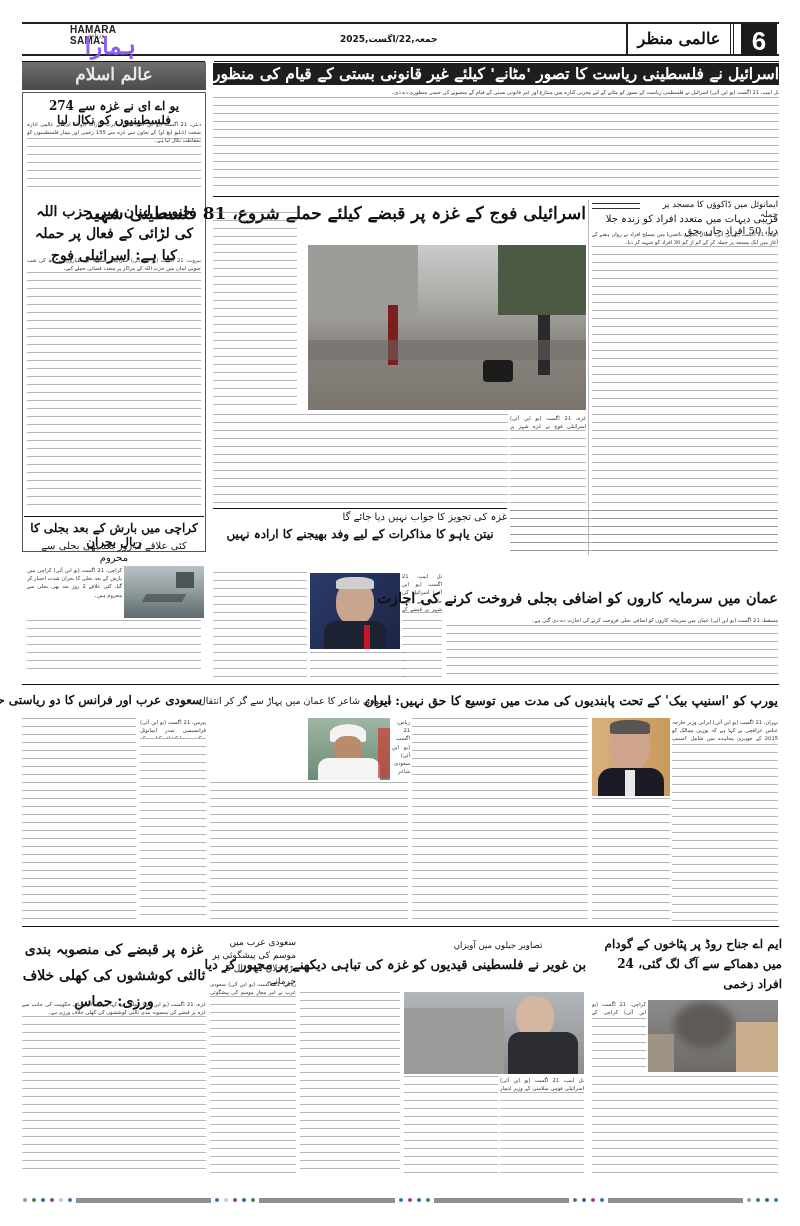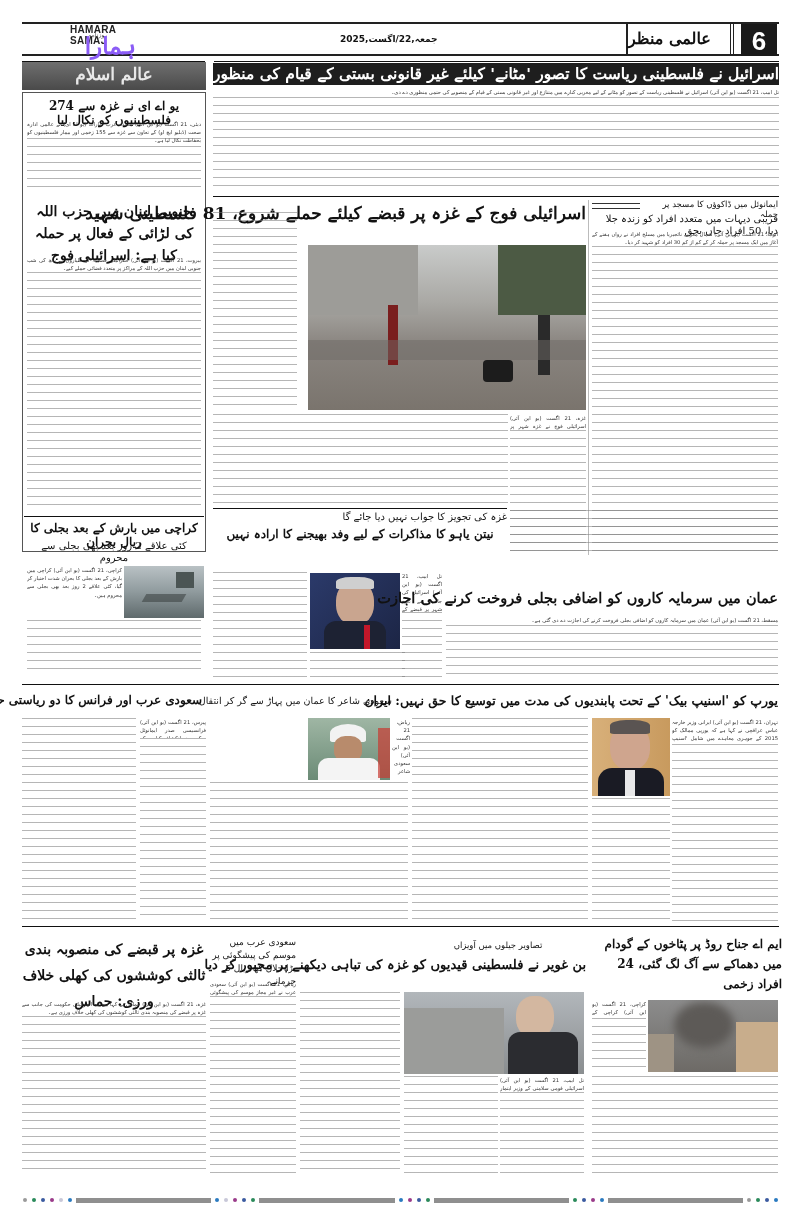--- a/index.html
+++ b/index.html
@@ -9,21 +9,21 @@
   .hl { font-family: "DejaVu Serif", serif; font-weight: bold; color: #111; direction: rtl; line-height: 1.15; }
   .body-text { direction: rtl; text-align: justify; font-size: 5.2px; line-height: 8.2px; color: #333; overflow: hidden; }
   .lines { background: repeating-linear-gradient(to bottom, #7a7a7a 0px, #7a7a7a 1.2px, transparent 1.2px, transparent 8px); opacity: .55; }
   .rule { background: #111; }
   .photo { overflow: hidden; }
   
   .masthead-border { left: 22px; top: 22px; width: 757px; height: 34px; border-top: 2px solid #222; border-bottom: 2px solid #222; }
   .logo-en { font-family: Liberation Sans, sans-serif; font-weight: bold; font-size: 10px; letter-spacing: .3px; color: #222; padding-left: 44px; }
   .logo-ur { font-family: "DejaVu Serif", serif; font-weight: bold; font-size: 23px; color: #8b5cf6; direction: rtl; }
   .page-no { background: #1a1a1a; color: #fff; font-family: "Liberation Sans", sans-serif; font-weight: bold; font-size: 26px; text-align: center; line-height: 34px; }
-  .section-title { font-family: "DejaVu Serif", serif; font-weight: bold; font-size: 16px; direction: rtl; text-align: left; line-height: 30px; border-left: 2px solid #222; border-right: 4px double #222; }
+  .section-title { font-family: "DejaVu Serif", serif; font-weight: bold; font-size: 16px; direction: rtl; text-align: center; line-height: 30px; border-left: 2px solid #222; border-right: 4px double #222; }
   .boxed { border: 1px solid #555; }
   .banner { background: #1e1e1e; color: #fff; font-family: "DejaVu Serif", serif; font-weight: bold; font-size: 15.5px; direction: rtl; text-align: center; line-height: 22px; white-space: nowrap; overflow: hidden; }
   .footer-bar { background: #8f8f8f; height: 5px; }
   .dot { display: inline-block; width: 4px; height: 4px; border-radius: 50%; margin: 0 1px; }
   .colrule { background: #bbb; width: 1px; }
 </style>
 </head>
 <body>
 
 <div class="abs masthead-border"></div>

